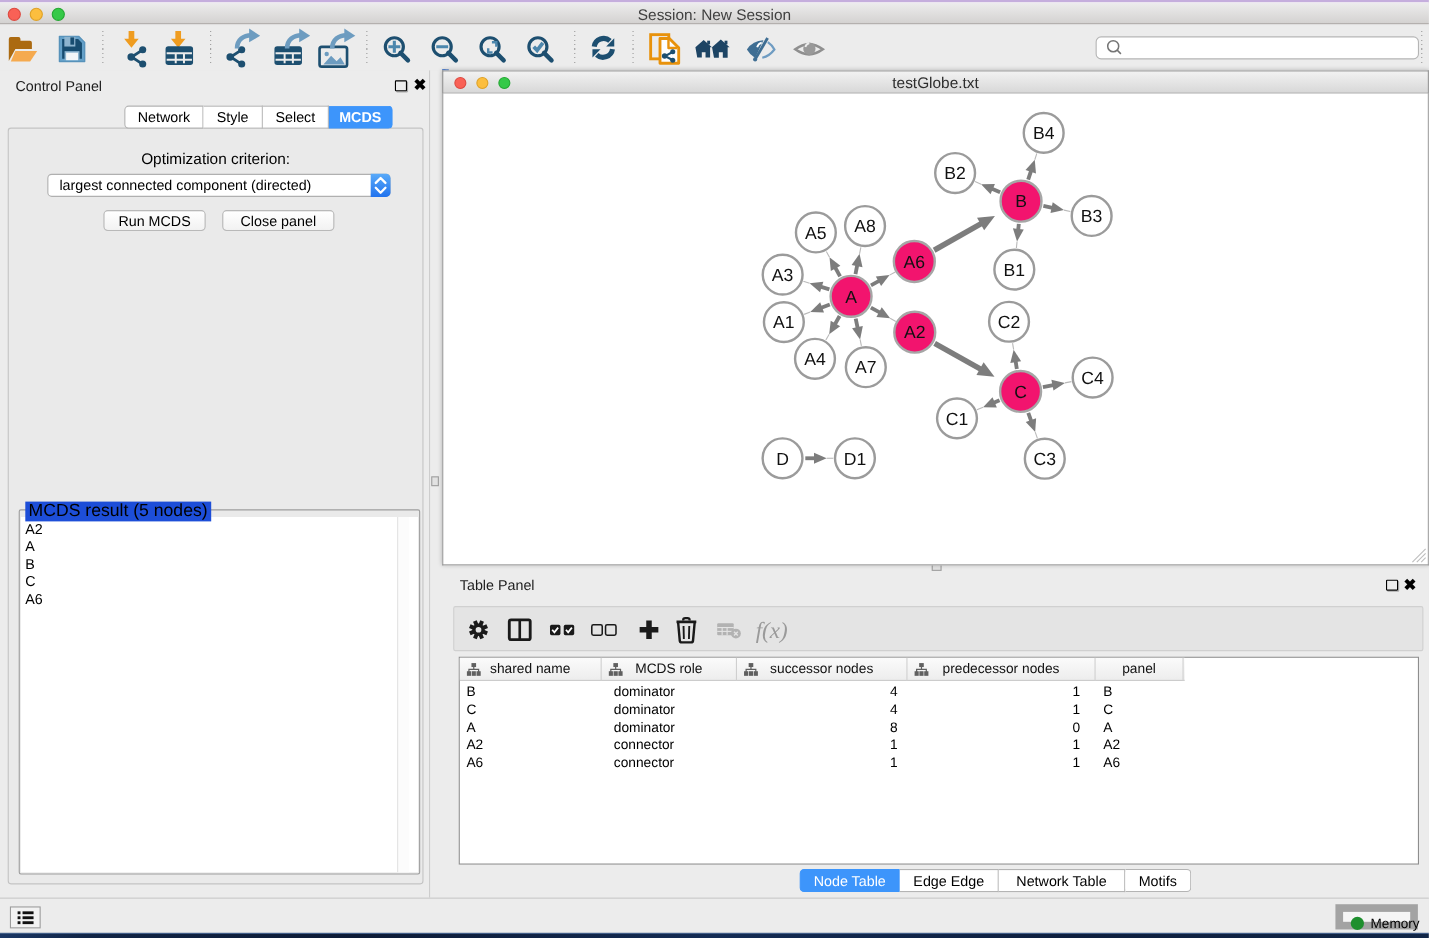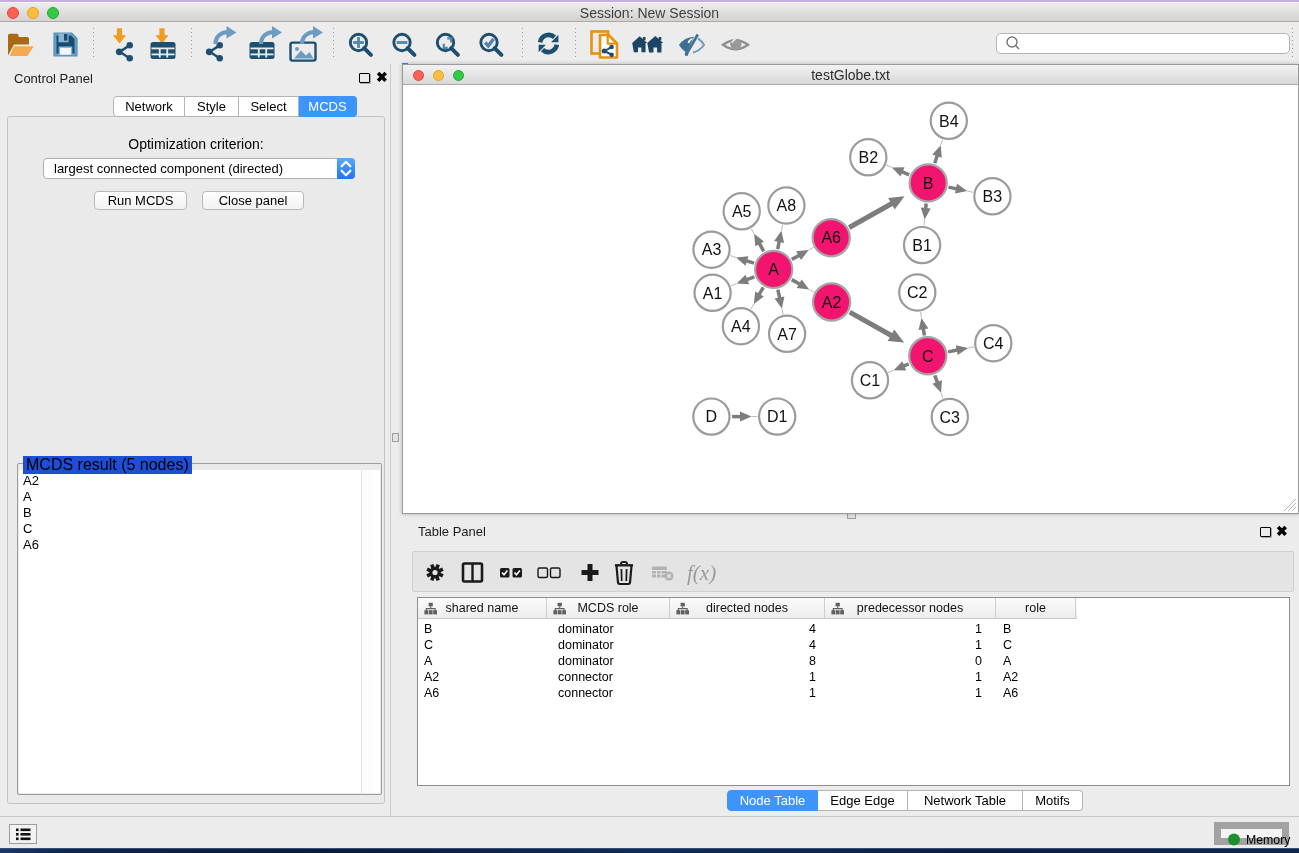--- a/index.html
+++ b/index.html
@@ -26,21 +26,21 @@
 .tabrow { position:absolute; display:flex;padding-left:35px; }
 .tab { height:21px; background:#fff; border:1px solid #b4b4b4; border-left:none;
   font-size:13px; color:#000; text-align:center; line-height:19px; }
 .tab.first { border-left:1px solid #b4b4b4; border-radius:4px 0 0 4px; }
 .tab.last { border-radius:0 4px 4px 0; }
 .tab.sel { background:#3d95fb; border-color:#3d95fb; color:#fff; }
 #cp-tabs { left:78px; top:96px; }
 #cp-tabs .tab:nth-child(1){ width:72px; }
 #cp-tabs .tab:nth-child(2){ width:54px; }
 #cp-tabs .tab:nth-child(3){ width:60px; }
-#cp-tabs .tab:nth-child(4){ width:58px; }
+#cp-tabs .tab:nth-child(4){ width:58px;font-weight:bold; }
 #cp-panel { left:7px; top:116px; width:378px; height:688px;
   border:1px solid #c3c3c3; border-radius:3px; background:#eaeaea; }
 #opt-label { left:8px; top:136px; width:376px; text-align:center; font-size:14px; color:#000; }
 #dropdown { left:43px; top:158px; width:312px; height:21px; background:#fff;
   border:1px solid #b0b0b0; border-radius:4px; font-size:13px; color:#000;
   line-height:19px; padding-left:10px; }
 #dd-step { left:337px; top:158px; width:18px; height:21px; border-radius:0 4px 4px 0;
   background:linear-gradient(#59aaf9,#2173ee); }
 .btn { position:absolute; height:19px; background:linear-gradient(#ffffff,#f2f2f2);
   border:1px solid #b9b9b9; border-radius:4px; font-size:13px; color:#000;
@@ -450,37 +450,37 @@
         <rect x="9.2" y="8.2" width="3.8" height="4.2" fill="#606060"></rect>
       </svg>
       <div class="th" style="left:129px;width:123px;">MCDS role</div>
       <svg width="14" height="14" viewBox="0 0 14 14" style="position:absolute;left:135px;top:4px">
         <rect x="4.6" y="0.8" width="4.2" height="3.6" fill="#606060"></rect>
         <path d="M6.7,4.4 V6.6 M2.3,9 V6.6 H11.1 V9" fill="none" stroke="#606060" stroke-width="1.1"></path>
         <rect x="0.4" y="8.2" width="3.8" height="4.2" fill="#606060"></rect>
         <rect x="4.8" y="8.2" width="3.8" height="4.2" fill="#606060"></rect>
         <rect x="9.2" y="8.2" width="3.8" height="4.2" fill="#606060"></rect>
       </svg>
-      <div class="th" style="left:252px;width:155px;">directed nodes</div>
+      <div class="th" style="left:252px;width:155px;">successor nodes</div>
       <svg width="14" height="14" viewBox="0 0 14 14" style="position:absolute;left:258px;top:4px">
         <rect x="4.6" y="0.8" width="4.2" height="3.6" fill="#606060"></rect>
         <path d="M6.7,4.4 V6.6 M2.3,9 V6.6 H11.1 V9" fill="none" stroke="#606060" stroke-width="1.1"></path>
         <rect x="0.4" y="8.2" width="3.8" height="4.2" fill="#606060"></rect>
         <rect x="4.8" y="8.2" width="3.8" height="4.2" fill="#606060"></rect>
         <rect x="9.2" y="8.2" width="3.8" height="4.2" fill="#606060"></rect>
       </svg>
       <div class="th" style="left:407px;width:171px;">predecessor nodes</div>
       <svg width="14" height="14" viewBox="0 0 14 14" style="position:absolute;left:413px;top:4px">
         <rect x="4.6" y="0.8" width="4.2" height="3.6" fill="#606060"></rect>
         <path d="M6.7,4.4 V6.6 M2.3,9 V6.6 H11.1 V9" fill="none" stroke="#606060" stroke-width="1.1"></path>
         <rect x="0.4" y="8.2" width="3.8" height="4.2" fill="#606060"></rect>
         <rect x="4.8" y="8.2" width="3.8" height="4.2" fill="#606060"></rect>
         <rect x="9.2" y="8.2" width="3.8" height="4.2" fill="#606060"></rect>
       </svg>
-      <div class="th" style="left:578px;width:80px;">role</div>
+      <div class="th" style="left:578px;width:80px;">panel</div>
     </div>
     <div class="trow" style="left:0;top:23px;width:871px;">
       <span class="tcell" style="left:6px">B</span>
       <span class="tcell" style="left:140px">dominator</span>
       <span class="tcell" style="left:330px;width:68px;text-align:right">4</span>
       <span class="tcell" style="left:496px;width:68px;text-align:right">1</span>
       <span class="tcell" style="left:585px">B</span>
     </div>
     <div class="trow" style="left:0;top:39px;width:871px;">
       <span class="tcell" style="left:6px">C</span>

